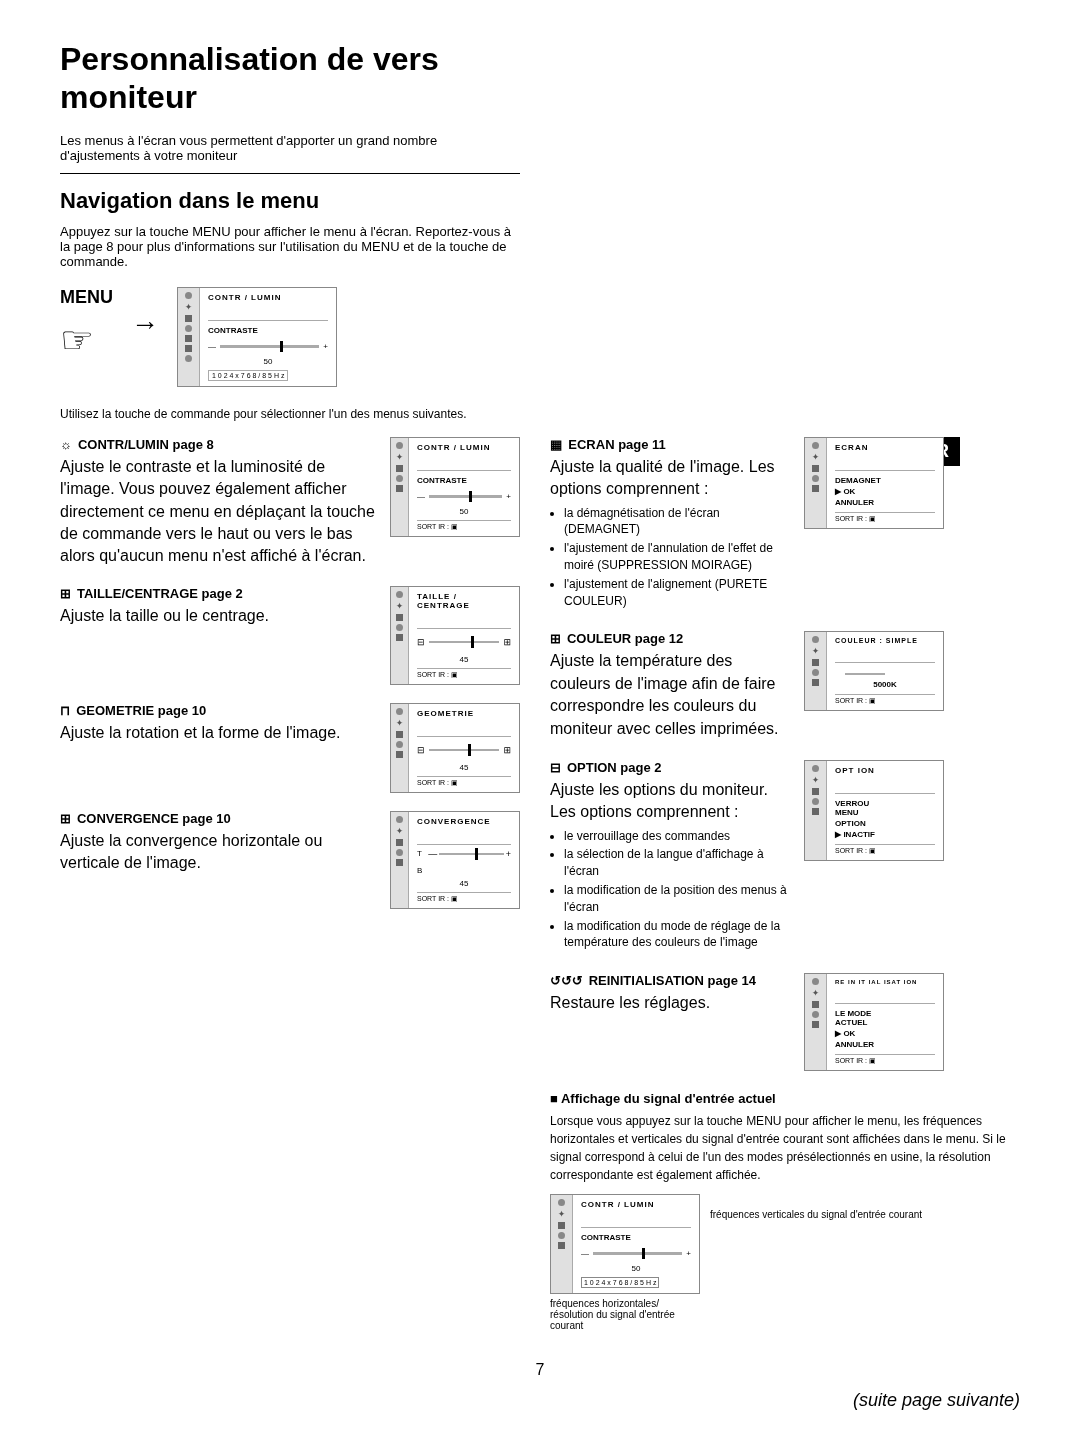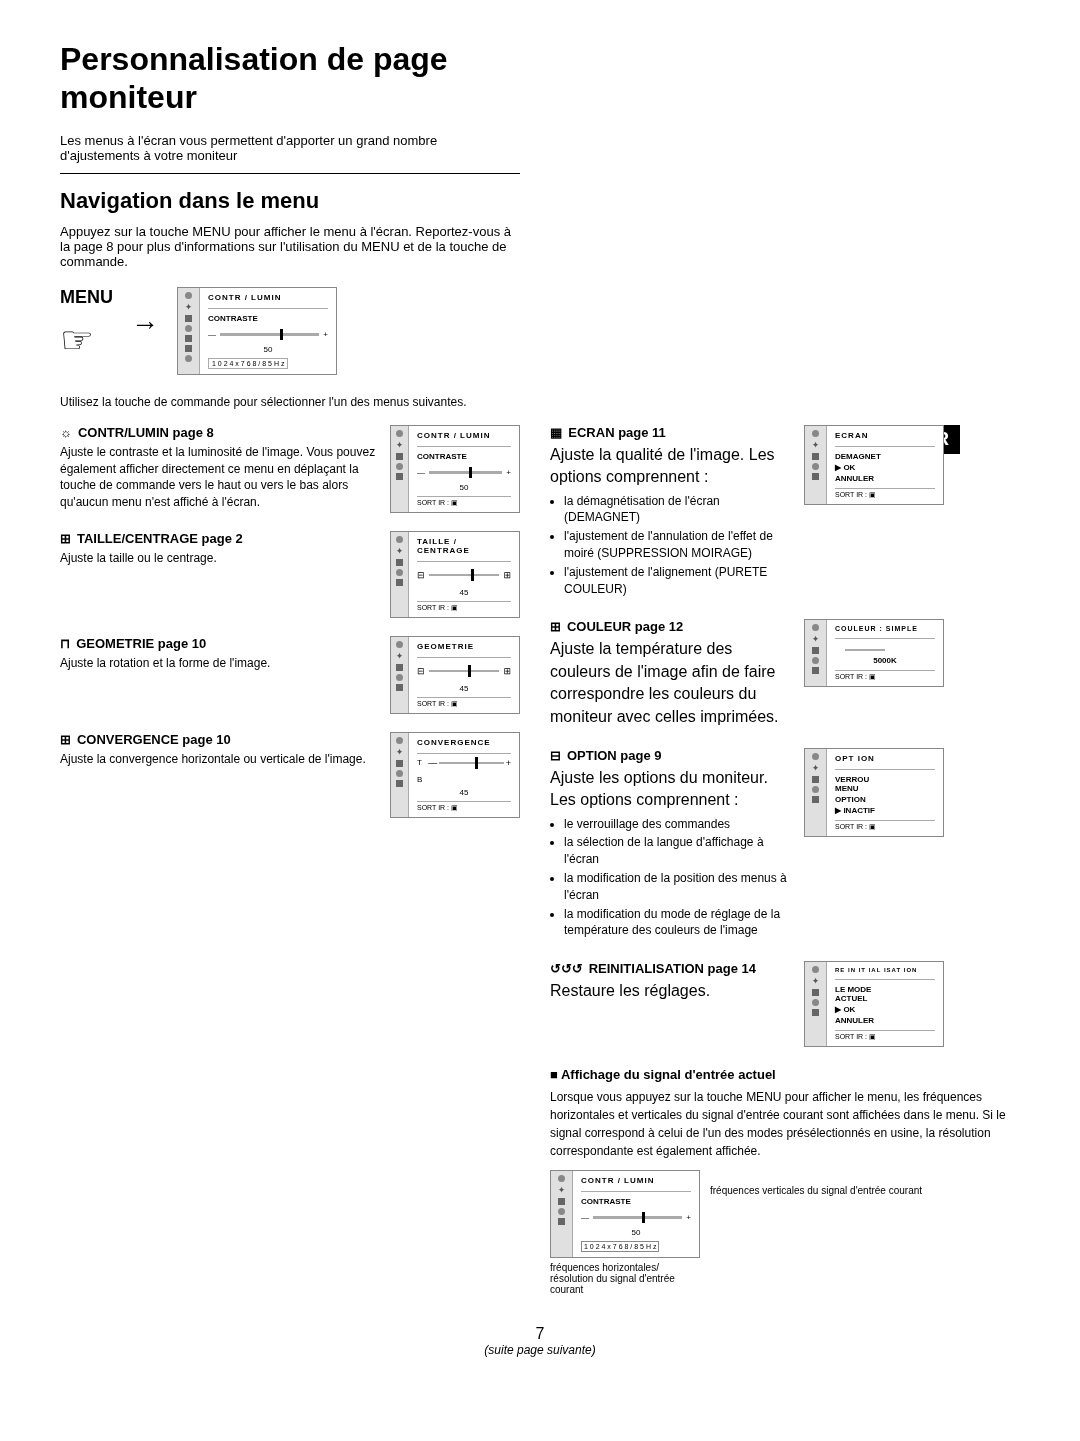--- a/index.html
+++ b/index.html
@@ -125,21 +125,21 @@
     .screen-content {
       flex: 1;
       padding: 5px 8px;
       min-width: 110px;
     }
     .screen-title {
       font-size: 8px;
       font-weight: bold;
       letter-spacing: 1px;
       border-bottom: 1px solid #aaa;
-      padding-bottom: 6px;
+      padding-bottom: 18px;
       margin-bottom: 4px;
     }
     .screen-item {
       font-size: 8px;
       padding: 1px 0;
       font-weight: bold;
     }
     .screen-item.with-arrow::before {
       content: '▶ ';
     }
@@ -195,21 +195,21 @@
       font-size: 13px;
       margin-bottom: 4px;
       display: flex;
       align-items: center;
       gap: 6px;
     }
     .menu-item-title .icon-sym {
       font-size: 13px;
     }
     .menu-item-desc {
-      font-size: 12px;
+      font-size: 16px;
       line-height: 1.4;
     }
     .menu-item-screen {
       width: 140px;
       flex-shrink: 0;
     }
 
     
     .right-menu-item {
       display: flex;
@@ -262,24 +262,24 @@
       gap: 10px;
       margin-top: 8px;
     }
 
     .page-num {
       text-align: center;
       font-size: 16px;
       margin-top: 30px;
     }
     .suite {
-      text-align: center;
+      text-align: right;
       font-style: italic;
-      font-size: 12px;
-      margin-top: 0;
+      font-size: 18px;
+      margin-top: 11px;
     }
 
     
     .sm-screen {
       width: 130px;
     }
 
     
     ul.bullet-list {
       padding-left: 14px;
@@ -289,21 +289,21 @@
       font-size: 12px;
       line-height: 1.4;
       margin-bottom: 2px;
       list-style-type: disc;
     }
   </style>
 </head>
 <body>
 
 <h1>
-  <span>Personnalisation de page</span><br>
+  <span>Personnalisation de vers</span><br>
   <span>moniteur</span>
 </h1>
 
 <p class="intro-text">Les menus à l'écran vous permettent d'apporter un grand nombre d'ajustements à votre moniteur</p>
 <hr>
 
 <h2>Navigation dans le menu</h2>
 <p class="nav-intro">Appuyez sur la touche MENU pour afficher le menu à l'écran. Reportez-vous à la page 8 pour plus d'informations sur l'utilisation du MENU et de la touche de commande.</p>
 
 <div class="menu-section">
@@ -564,21 +564,21 @@
               </div>
             </div>
           </div>
         </div>
       </div>
 
       <div class="right-menu-item">
         <div class="right-menu-text">
           <div class="right-menu-title">
             <span>⊟</span>
-            <strong>OPTION page 9</strong>
+            <strong>OPTION page 2</strong>
           </div>
           <p class="right-menu-desc">Ajuste les options du moniteur. Les options comprennent :</p>
           <ul class="bullet-list">
             <li>le verrouillage des commandes</li>
             <li>la sélection de la langue d'affichage à l'écran</li>
             <li>la modification de la position des menus à l'écran</li>
             <li>la modification du mode de réglage de la température des couleurs de l'image</li>
           </ul>
         </div>
         <div class="right-menu-screen">

